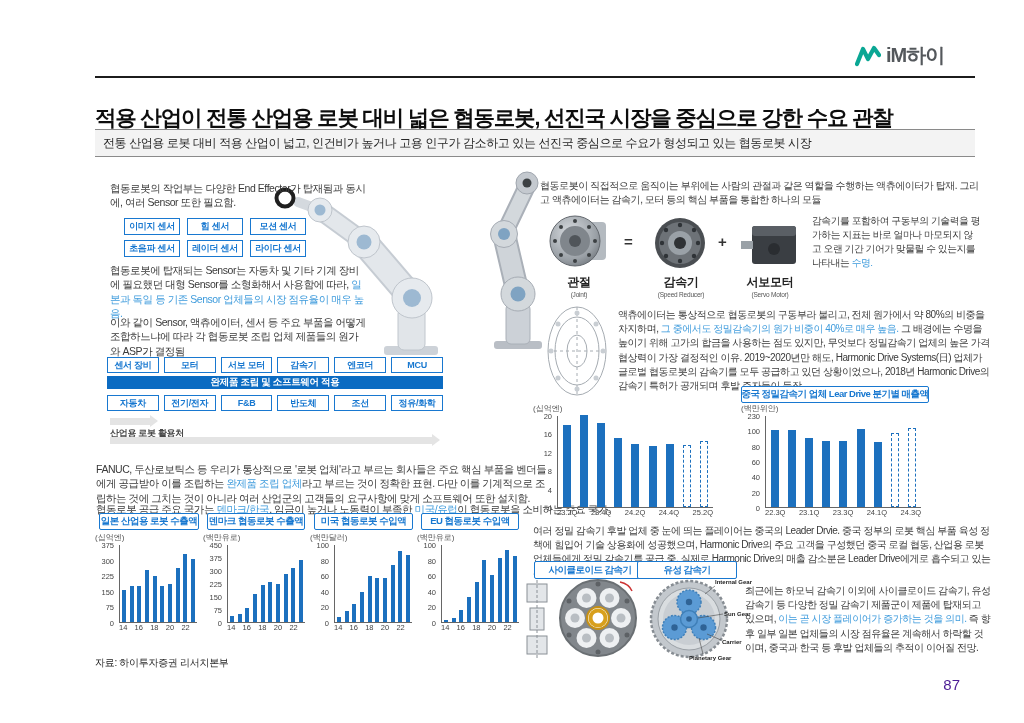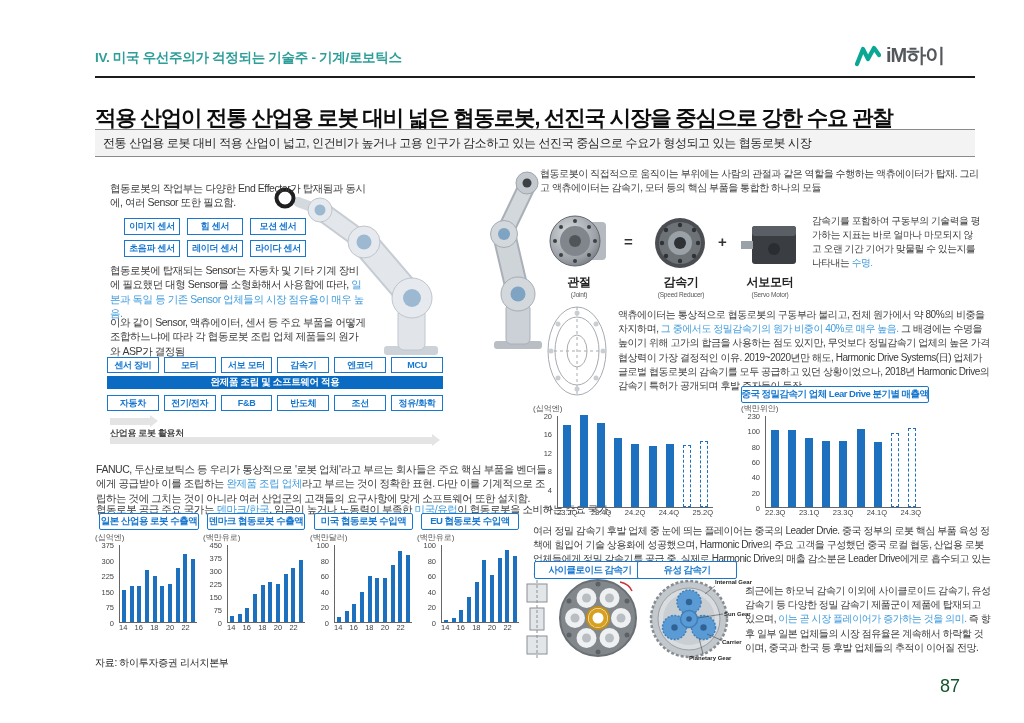--- a/index.html
+++ b/index.html
@@ -24,36 +24,35 @@
 .fillbar{background:#0B6BC2;color:#fff;font-weight:700;font-size:9.5px;display:flex;align-items:center;justify-content:center;letter-spacing:-.3px}
 .ctitle{border:1.4px solid var(--accent);border-radius:2px;color:var(--accent);background:#fff;font-weight:700;font-size:9.5px;display:flex;align-items:center;justify-content:center;letter-spacing:-.5px;white-space:nowrap;overflow:hidden}
 .garrow{position:absolute;height:7px;background:#E4E4E4}
 .garrow:after{content:"";position:absolute;left:100%;top:-3px;border-left:8px solid #E4E4E4;border-top:6.5px solid transparent;border-bottom:6.5px solid transparent}
 .minilabel{font-size:9px;font-weight:700;color:#4a4a4a;letter-spacing:-.3px}
 .caption{font-size:9.5px;font-weight:700;color:#3d3d3d;letter-spacing:-.5px}
 .klabel{font-size:12px;font-weight:700;color:#222;text-align:center;letter-spacing:-.3px}
 .elabel{font-size:6.5px;color:#555;text-align:center;letter-spacing:-.2px}
 .opsym{font-size:15px;font-weight:700;color:#333}
 .source{font-size:10px;color:#1f1f1f;letter-spacing:-.3px}
-.pagenum{font-size:18px;color:#14532d;text-align:right}
+.pagenum{font-size:15px;color:#4c1d95;text-align:right}
 .chart{position:absolute}
 .chart .c-unit{position:absolute;font-size:8px;color:#555;white-space:nowrap}
 .chart .c-plot{position:absolute;border-left:1px solid #666;border-bottom:1px solid #666;display:flex;align-items:flex-end;justify-content:space-around;box-sizing:border-box}
 .chart .c-ylab{position:absolute;font-size:7.5px;color:#444;text-align:right}
 .chart .c-bar{background:var(--bar);flex:none}
 .chart .c-bar.dashed{background:#fff;border:1.3px dashed var(--bar);box-sizing:border-box}
 .chart .c-xrow{position:absolute;display:flex}
 .chart .c-xlab{flex:1;font-size:7.5px;color:#444;text-align:center;white-space:nowrap}
 </style>
 </head>
 <body>
 
 <div id="page">
 
-  <div class="abs breadcrumb" style="left:95px;top:49px">IV. 미국 우선주의가 걱정되는 기술주 - 기계/로보틱스</div>
   <div class="abs logo" style="left:855px;top:42px">
     <svg width="26" height="22" viewBox="0 0 26 22">
       <path d="M2 19 L8 4 L13 14 L19 3 L24 10" fill="none" stroke="var(--logo-green)" stroke-width="4.2" stroke-linecap="round" stroke-linejoin="round"></path>
     </svg>
     <span class="logo-text">iM하이</span>
   </div>
   <div class="abs hrule" style="left:95px;top:76px;width:880px"></div>
   <h1 class="abs headline" style="left:95px;top:103px">적용 산업이 전통 산업용 로봇 대비 넓은 협동로봇, 선진국 시장을 중심으로 강한 수요 관찰</h1>
   <div class="abs subtitle" style="left:95px;top:129px;width:864px;height:26px">
     <span>전통 산업용 로봇 대비 적용 산업이 넓고, 인건비가 높거나 고용 인구가 감소하고 있는 선진국 중심으로 수요가 형성되고 있는 협동로봇 시장</span>
@@ -258,21 +257,21 @@
         <div class="c-xlab"></div>
         <div class="c-xlab">18</div>
         <div class="c-xlab"></div>
         <div class="c-xlab">20</div>
         <div class="c-xlab"></div>
         <div class="c-xlab">22</div>
         <div class="c-xlab"></div>
       </div>
     </div>
 
-  <div class="abs para-r" style="left:540px;top:167px;width:448px"><span>협동로봇이 직접적으로 움직이는 부위에는 사람의 관절과 같은 역할을 수행하는 액츄에이터가 탑재. 그리고 액츄에이터는 감속기, 모터 등의 핵심 부품을 통합한 하나의 모듈</span></div>
+  <div class="abs para-r" style="left:540px;top:179px;width:448px"><span>협동로봇이 직접적으로 움직이는 부위에는 사람의 관절과 같은 역할을 수행하는 액츄에이터가 탑재. 그리고 액츄에이터는 감속기, 모터 등의 핵심 부품을 통합한 하나의 모듈</span></div>
 
   <svg class="abs" style="left:548px;top:212px" width="62" height="58" viewBox="0 0 62 58">
     <defs>
         <radialGradient id="gm1" cx="40%" cy="35%" r="75%">
           <stop offset="0" stop-color="#d9dde1"></stop>
           <stop offset=".7" stop-color="#9aa0a6"></stop>
           <stop offset="1" stop-color="#6e747a"></stop>
         </radialGradient>
       </defs>
     <rect x="32" y="10" width="26" height="38" rx="4" fill="#b4bac0"></rect>

